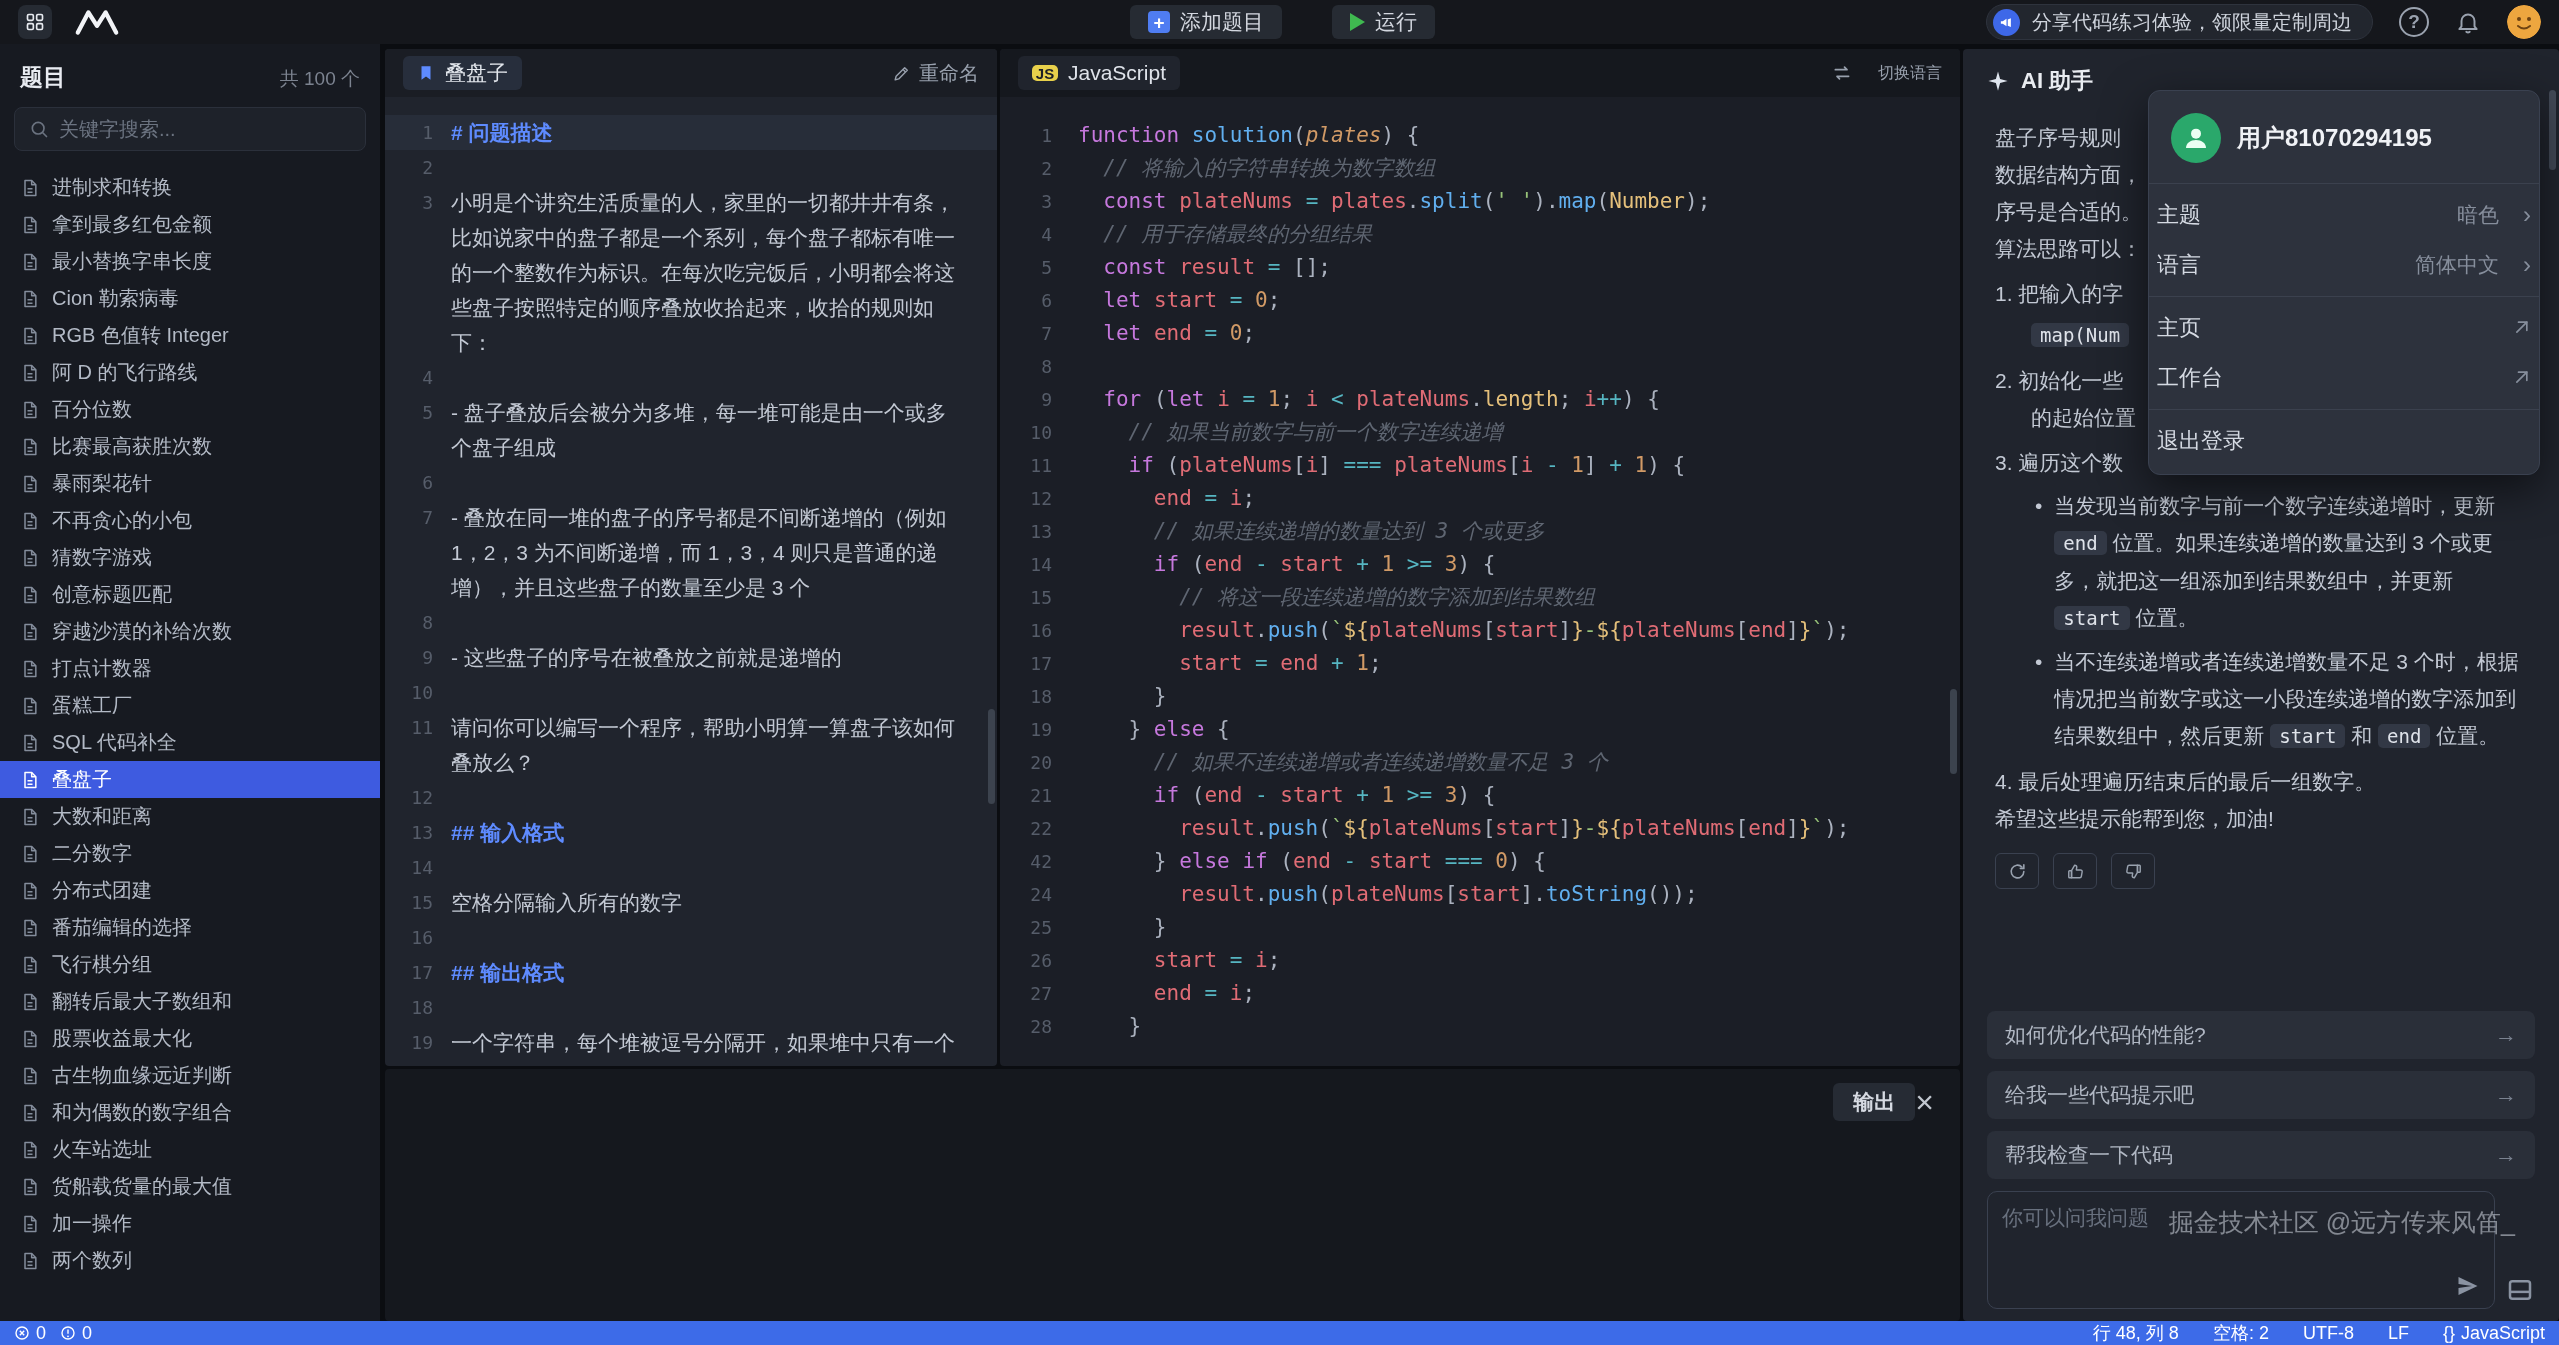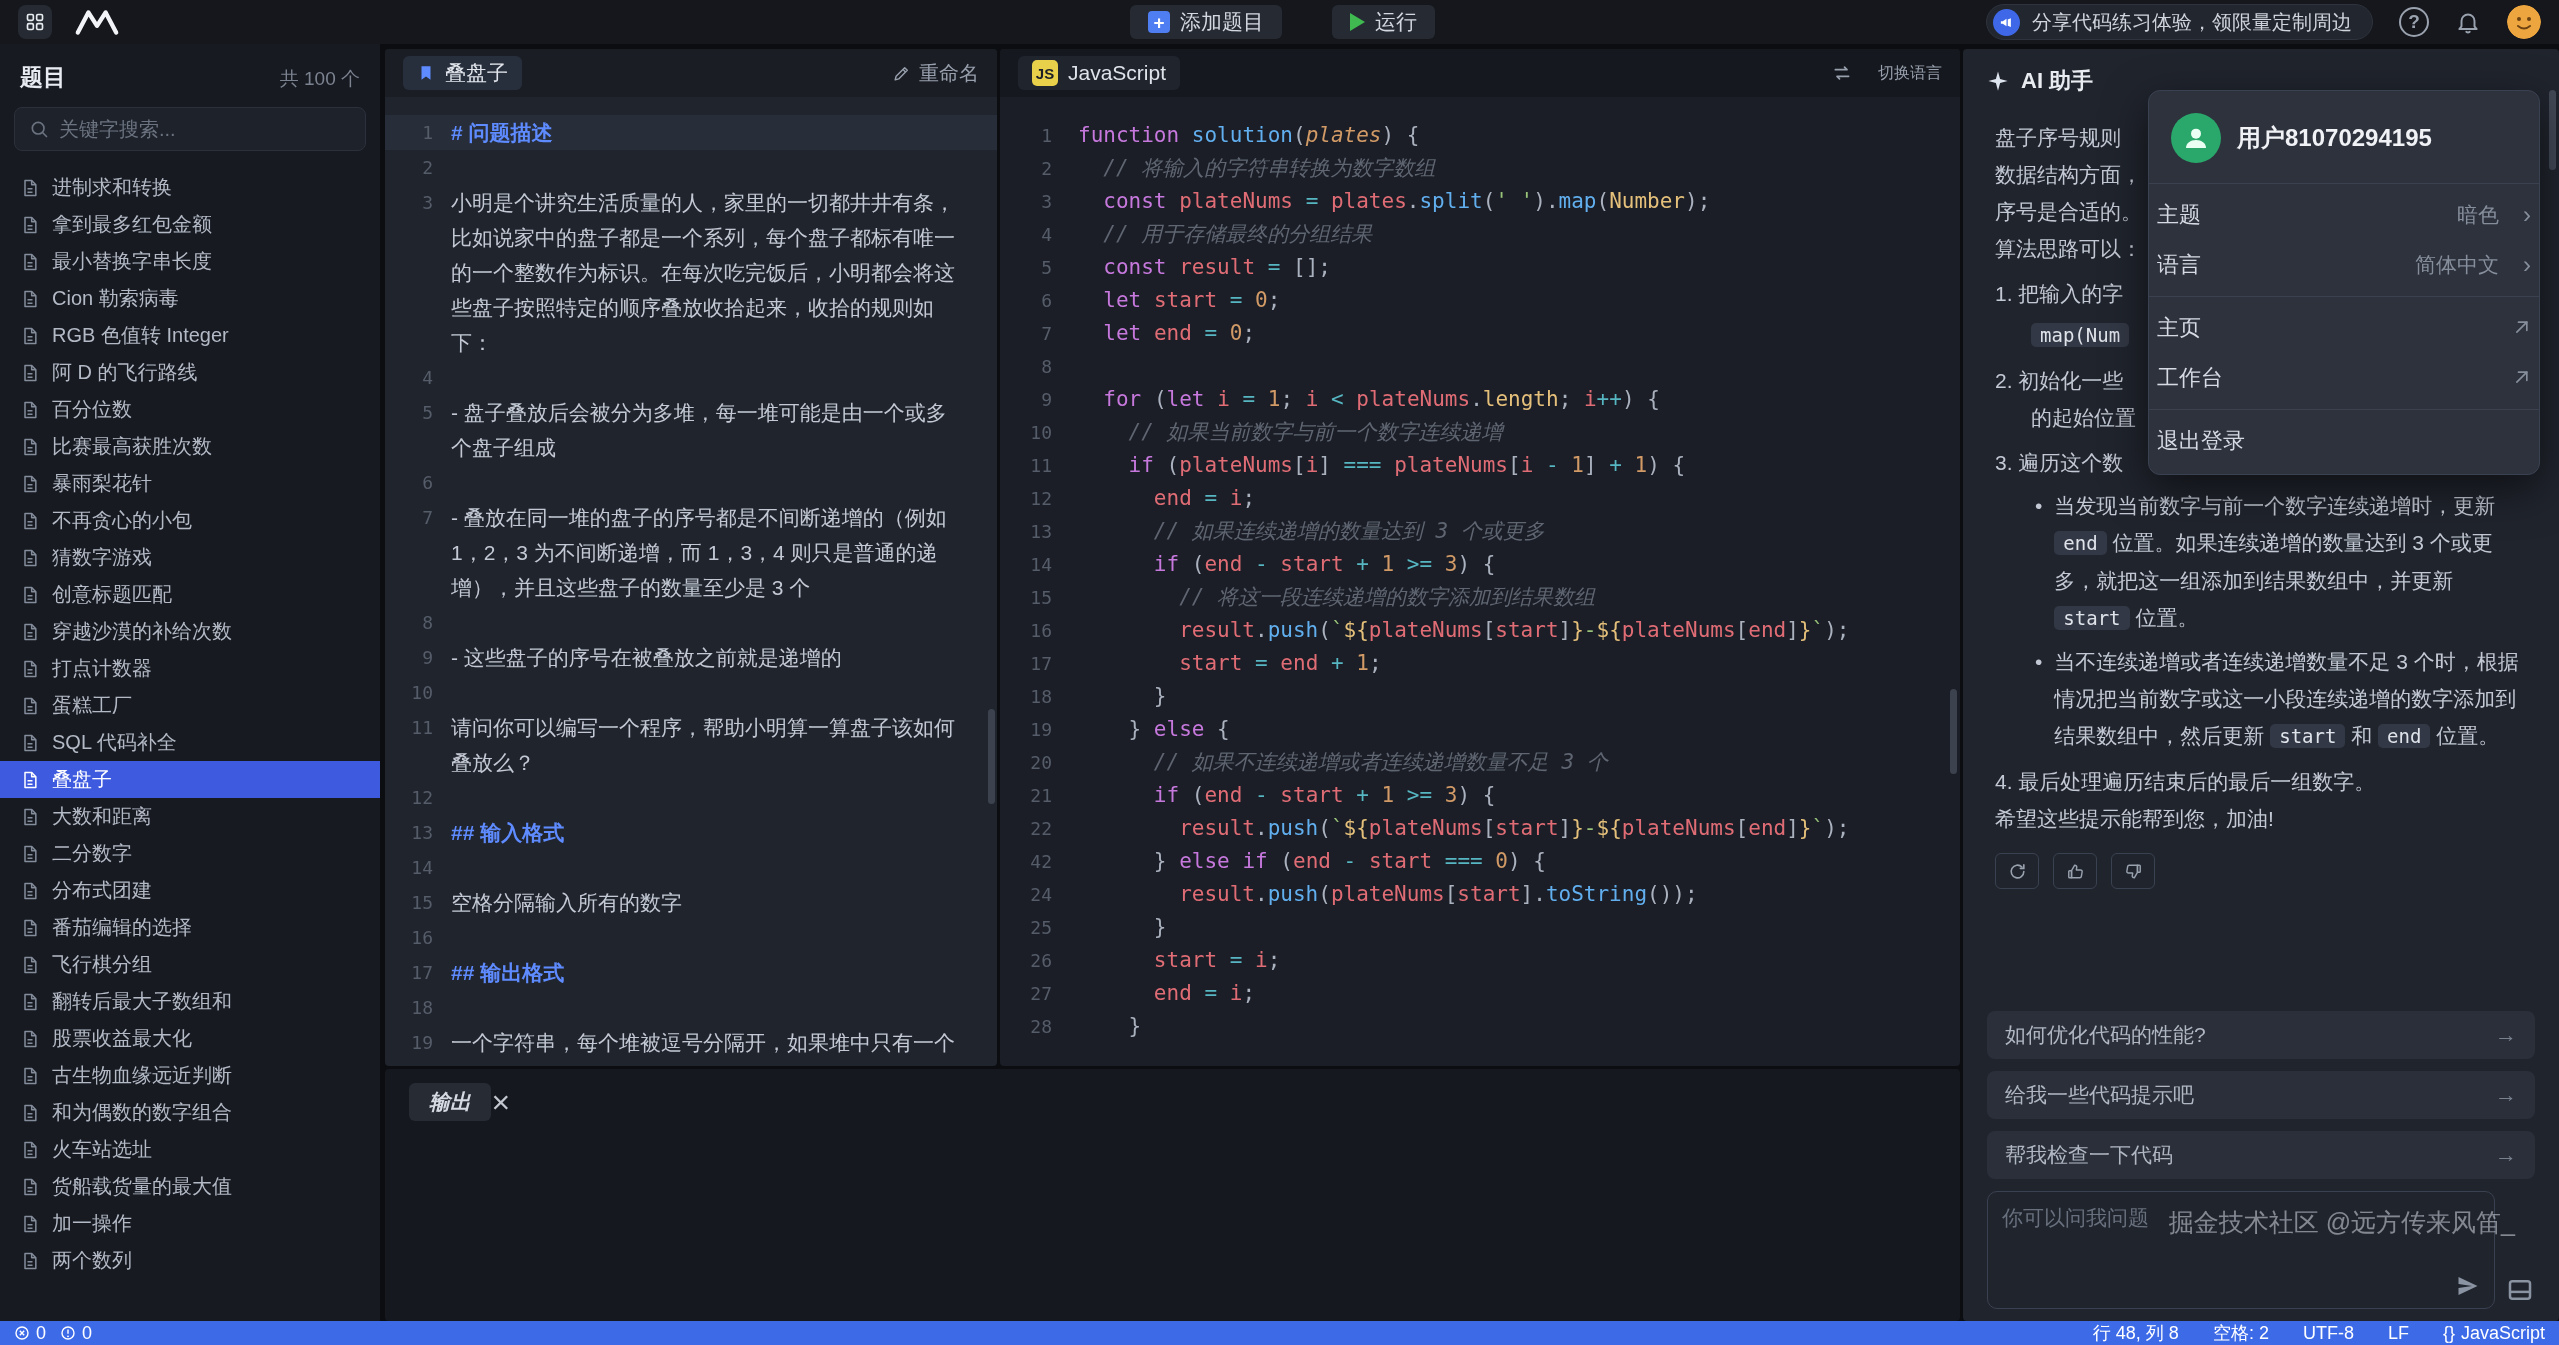--- a/index.html
+++ b/index.html
@@ -56,35 +56,35 @@
   .md-line{display:flex;align-items:flex-start;min-height:35px;}
   .md-line .gut{width:66px;flex:none;text-align:right;padding-right:18px;color:#565d6a;font-size:18px;font-family:"DejaVu Sans Mono",monospace;line-height:35px;}
   .md-text{flex:1;padding-right:38px;white-space:pre-wrap;word-break:break-all;}
   .md-line.h1 .md-text,.md-line.h2 .md-text{color:#5e8bff;font-weight:bold;}
   .md-line.active{background:#272d39;}
 
   
   .editor{left:1000px;top:49px;width:960px;height:1017px;background:#1b1e26;}
   .editor .panel-head{background:#15181e;}
   .js-tab{display:flex;align-items:center;gap:10px;background:#20242d;border-radius:6px;height:34px;padding:0 14px;color:#dfe3ea;font-size:21px;cursor:pointer;}
-  .js-badge{width:26px;height:26px;background:#e8d04b;color:#1b1e26;border-radius:5px;font-weight:bold;font-size:15px;display:flex;align-items:center;justify-content:center;}
+  .js-badge{width:26px;height:16px;background:#e8d04b;color:#1b1e26;border-radius:5px;font-weight:bold;font-size:15px;display:flex;align-items:center;justify-content:center;}
   .switch-lang{color:#98a0ad;font-size:16px;display:flex;gap:26px;align-items:center;cursor:pointer;}
   .switch-lang svg{width:20px;height:20px;}
   .code-body{padding-top:22px;font-family:"DejaVu Sans Mono",monospace;font-size:21px;line-height:33px;height:calc(100% - 48px);overflow:hidden;position:relative;}
   .code-line{display:flex;}
   .code-line .gut{width:78px;flex:none;text-align:right;padding-right:26px;color:#565d6a;font-size:18px;}
   .code-text{white-space:pre;color:#abb2bf;}
   .tk-k{color:#c678dd}.tk-f{color:#61afef}.tk-v{color:#e06c75}.tk-n{color:#d19a66}
   .tk-s{color:#98c379}.tk-c{color:#5f6672;font-style:italic}.tk-p{color:#abb2bf}
   .tk-o{color:#56b6c2}.tk-b{color:#e5c07b}.tk-pa{color:#d19a66;font-style:italic}
   .scroll-thumb{position:absolute;width:7px;border-radius:4px;background:#3c434e;}
 
   
   .output{left:385px;top:1069px;width:1575px;height:252px;background:#15181e;}
-  .out-head{display:flex;align-items:center;justify-content:flex-start;padding:14px 26px 0 24px;font-style:italic;}
+  .out-head{display:flex;align-items:center;justify-content:flex-end;padding:14px 26px 0 24px;}
   .out-chip{background:#262b34;border-radius:6px;height:38px;padding:0 20px;display:flex;align-items:center;color:#d6dae2;font-size:21px;font-weight:bold;cursor:pointer;}
   .out-close{color:#c2c7d0;font-size:32px;line-height:1;cursor:pointer;}
 
   
   .ai{left:1963px;top:49px;width:596px;height:1272px;background:#20242d;display:flex;flex-direction:column;}
   .ai-head{height:64px;display:flex;align-items:center;gap:12px;padding:0 24px;color:#e9ecf1;font-weight:bold;font-size:22px;flex:none;}
   .ai-head svg{width:22px;height:22px;color:#dfe5ee;}
   .ai-scroll{flex:1;overflow:hidden;padding:6px 26px 0 32px;font-size:21px;line-height:37px;color:#c3c9d4;position:relative;}
   .ai-p{margin:0;}
   .ai-p.num{margin-top:8px;}

